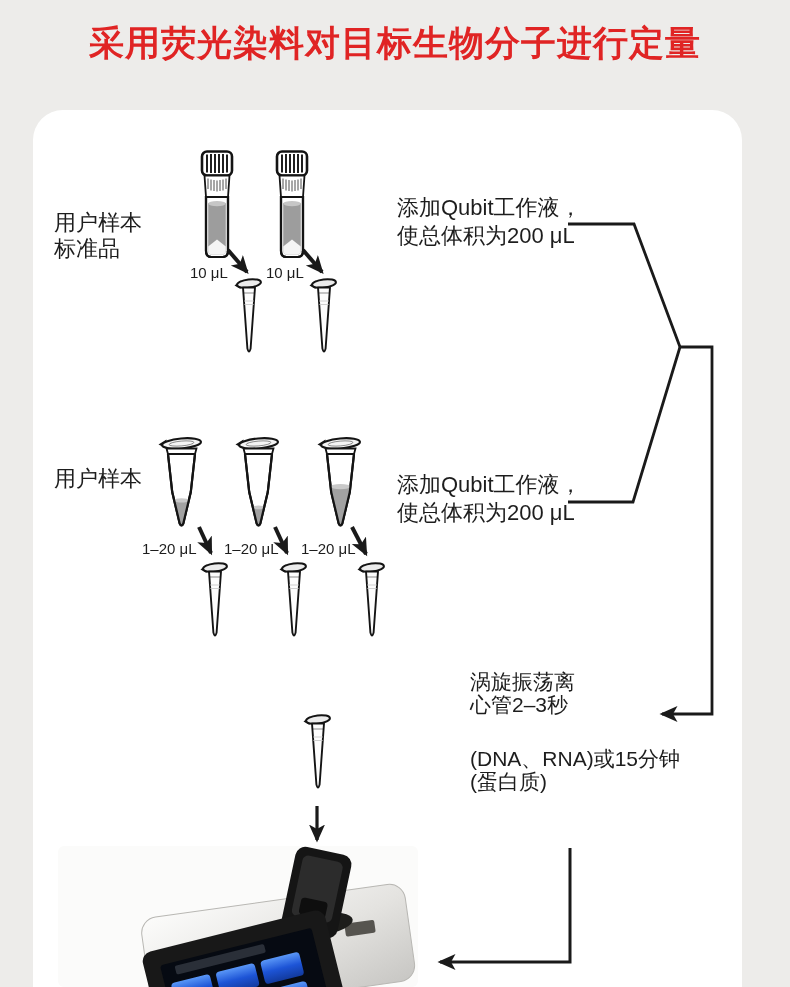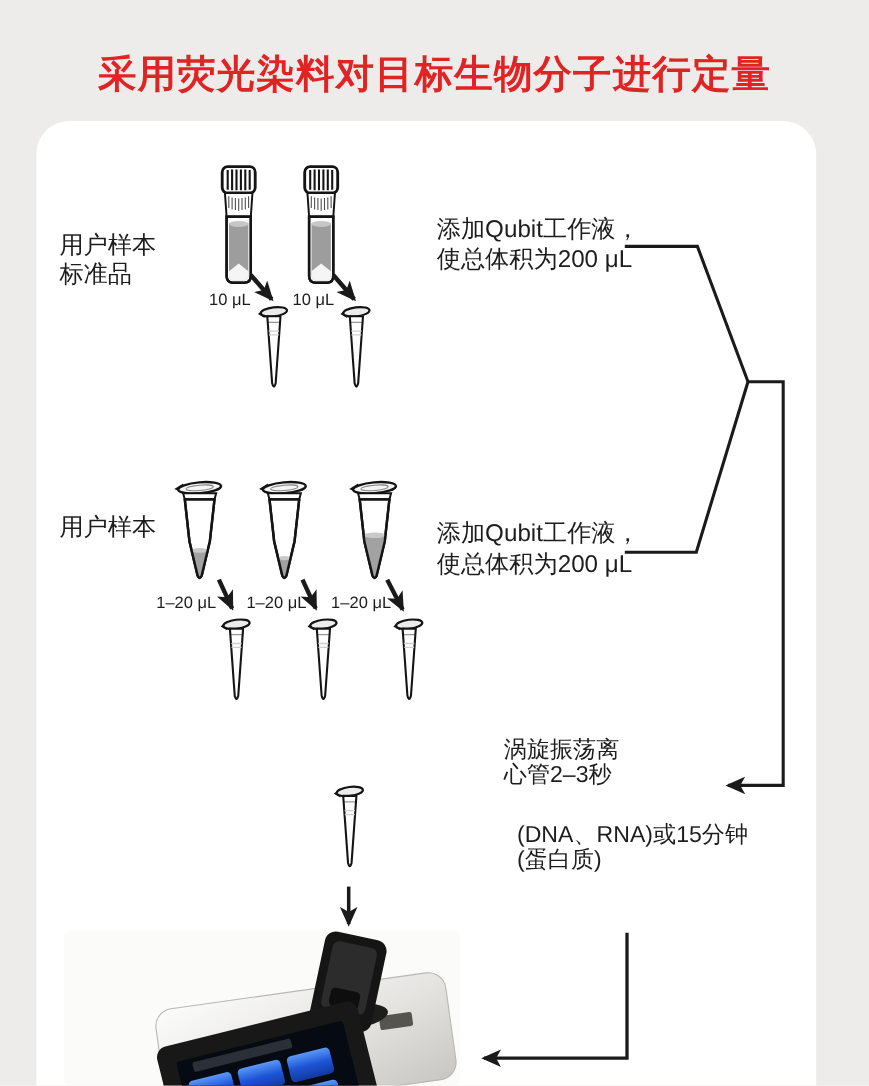--- a/index.html
+++ b/index.html
@@ -9,21 +9,20 @@
     background:#edecea;
     overflow:hidden;
     font-family:"Liberation Sans","DejaVu Sans",sans-serif;
     color:#1c1c1c;
   }
   .banner-title {
     position:absolute; left:0; top:20px; width:100%;
     text-align:center;
     font-size:35px; font-weight:bold; letter-spacing:1px;
     color:#e02424;
-    margin-top:24px;
   }
   .card {
     position:absolute; left:33px; top:110px;
     width:709px; height:877px;
     background:#ffffff;
     border-radius:30px 30px 0 0;
   }
   .lbl { position:absolute; white-space:nowrap; }
   .lbl-section { font-size:22px; line-height:26px; color:#1d1d1d; }
   .lbl-vol { font-size:15px; line-height:21px; color:#1d1d1d; }
@@ -206,21 +205,21 @@
 
 <div class="lbl lbl-vol" style="left:142px;top:538px">1–20 μL</div>
 <div class="lbl lbl-vol" style="left:224px;top:538px">1–20 μL</div>
 <div class="lbl lbl-vol" style="left:301px;top:538px">1–20 μL</div>
 
 <div class="lbl lbl-section" style="left:397px;top:471px;line-height:28px">
   <div>添加Qubit工作液，</div>
   <div>使总体积为200 μL</div>
 </div>
 
-<div class="lbl lbl-note" style="left:458px;top:670px">
+<div class="lbl lbl-note" style="left:470px;top:670px">
   <div>涡旋振荡离</div>
   <div>心管2–3秒</div>
 </div>
 
 <div class="lbl lbl-note" style="left:470px;top:747px">
   <div>(DNA、RNA)或15分钟</div>
   <div>(蛋白质)</div>
 </div>
 
 </body></html>

